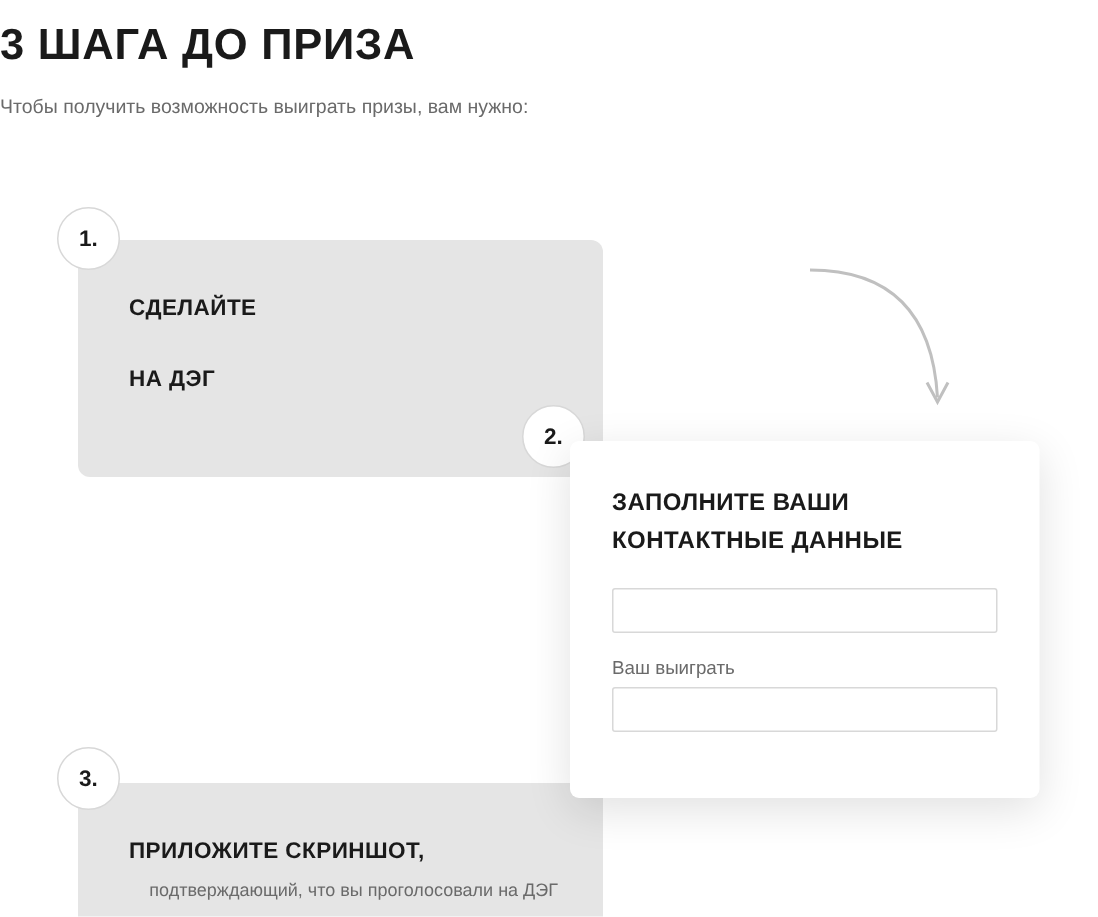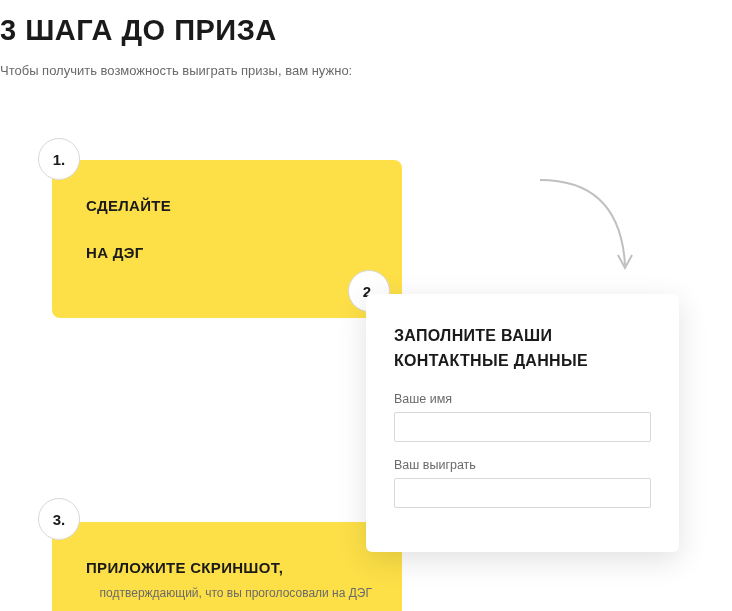--- a/index.html
+++ b/index.html
@@ -45,21 +45,21 @@
       font-size: 15px;
       color: #1a1a1a;
       z-index: 5;
     }
     .step1-badge { top: 40px; left: 38px; }
     .step2-badge { top: 172px; left: 348px; }
     .step3-badge { top: 400px; left: 38px; }
 
     .card {
       position: absolute;
-      background: #fde047;
+      background: #e5e5e5;
       border-radius: 8px;
       padding: 34px 30px 30px 34px;
     }
     .card1 {
       top: 62px;
       left: 52px;
       width: 350px;
       height: 158px;
     }
     .card3 {
@@ -79,21 +79,21 @@
       font-size: 12px;
       color: #6a6a6a;
       margin-top: 6px;
       line-height: 1.4;
       text-align: right;
     }
 
     .form-panel {
       position: absolute;
       top: 196px;
-      left: 366px;
+      left: 380px;
       width: 313px;
       background: #fff;
       border-radius: 6px;
       box-shadow: 0 8px 30px rgba(0,0,0,0.12);
       padding: 30px 28px 28px 28px;
       z-index: 10;
     }
     .form-title {
       font-size: 16px;
       font-weight: 800;
@@ -153,21 +153,20 @@
   </div>
 
   <div class="step-badge step2-badge">
     <span>2.</span>
   </div>
   <div class="form-panel">
     <div class="form-title">
       <span>ЗАПОЛНИТЕ ВАШИ</span><br>
       <span>КОНТАКТНЫЕ ДАННЫЕ</span>
     </div>
-    <label class="form-label">Ваше имя</label>
     <input class="form-input" type="text" style="">
     <label class="form-label">Ваш выиграть</label>
     <input class="form-input" type="text" style="">
   </div>
 
   <div class="step-badge step3-badge">
     <span>3.</span>
   </div>
   <div class="card card3">
     <div class="card-title">ПРИЛОЖИТЕ СКРИНШОТ,</div>

